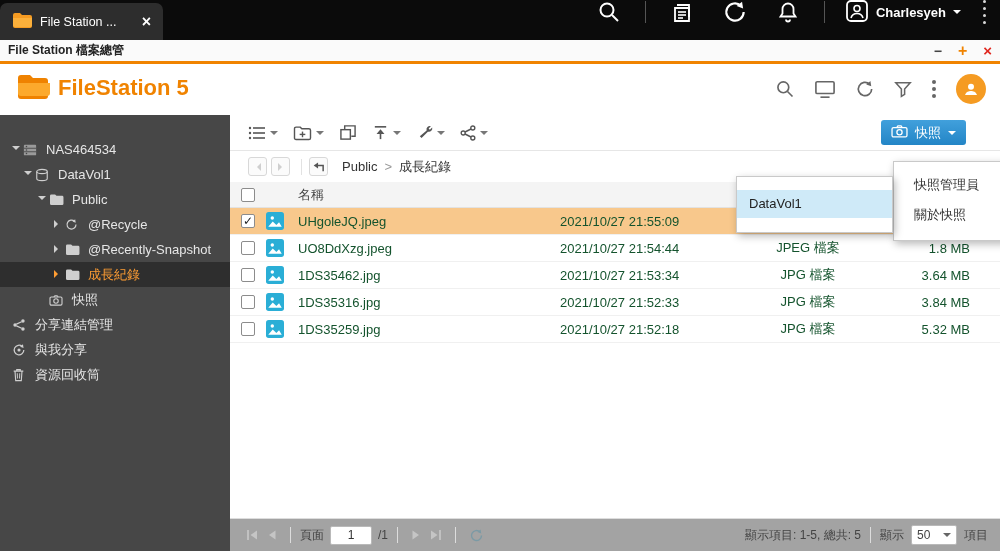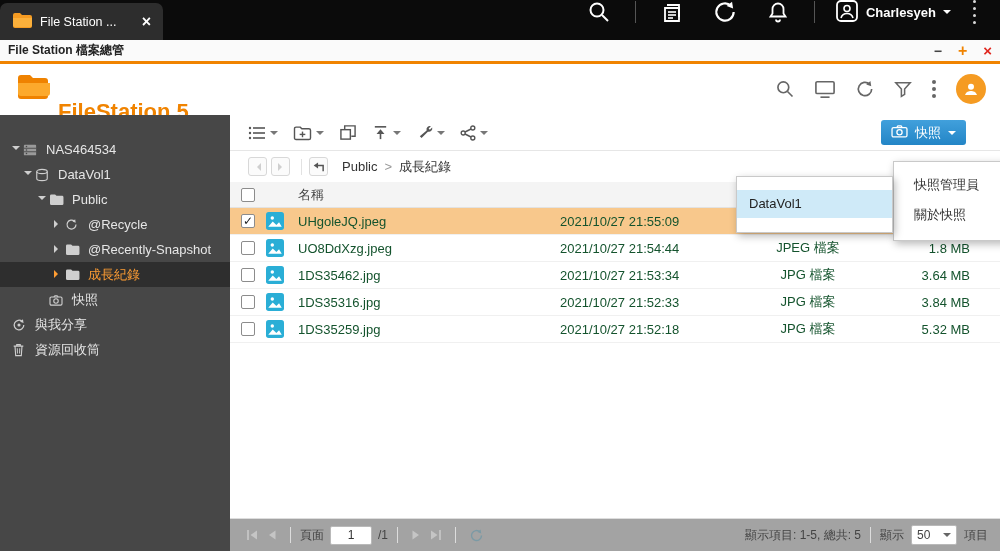--- a/index.html
+++ b/index.html
@@ -7,39 +7,39 @@
   body {
     width:1000px; height:551px; position:relative; overflow:hidden;
     font-family:"Liberation Sans","DejaVu Sans",sans-serif; background:#fff;
   }
   
   .topbar { position:absolute; top:0; left:0; width:1000px; height:40px; background:#0b0b0b; }
   .tab { position:absolute; left:0; top:3px; width:163px; height:37px; background:#2d2d2d;
          border-radius:7px 7px 0 0; display:flex; align-items:center; padding:0 12px; }
   .tab-title { color:#fff; font-size:12.5px; margin-left:8px; flex:1; white-space:nowrap; overflow:hidden; }
   .tab-close { color:#fff; font-size:16px; font-weight:bold; line-height:1; cursor:pointer; }
-  .topbar-right { position:absolute; right:0; top:0; height:24px; display:flex; align-items:center; padding-right:24px; }
+  .topbar-right { position:absolute; right:0; top:0; height:24px; display:flex; align-items:center; padding-right:14px; }
   .tb-ic { margin:0 14px; display:flex; align-items:center; cursor:pointer; }
   .tb-sep { width:1px; height:22px; background:#555; margin:0 10px; }
   .userchip { display:flex; align-items:center; gap:7px; color:#fff; font-size:13px; font-weight:bold; cursor:pointer; margin:0 10px; }
   .caret-w { width:0; height:0; border:4px solid transparent; border-top-color:#fff; margin-top:4px; }
   .grip { display:flex; flex-direction:column; gap:4px; margin-left:12px; cursor:pointer; }
   .grip i { width:3px; height:3px; border-radius:50%; background:#d8d8d8; display:block; }
   
   .winbar { position:absolute; top:40px; left:0; width:1000px; height:24px; background:#fafafa;
             border-bottom:3px solid #f08300; display:flex; align-items:center; padding:0 8px; }
   .winbar-title { font-size:12px; font-weight:bold; color:#222; }
   .winctrls { margin-left:auto; display:flex; align-items:center; gap:16px; font-weight:bold; }
   .wc-min { color:#444; font-size:14px; cursor:pointer; }
   .wc-max { color:#f08300; font-size:16px; cursor:pointer; }
   .wc-close { color:#e0271f; font-size:15px; cursor:pointer; }
   
   .appheader { position:absolute; top:64px; left:0; width:1000px; height:51px; background:#fff; }
   .app-logo { position:absolute; left:16px; top:9px; }
-  .app-title { position:absolute; left:58px; top:11px; font-size:22px; font-weight:bold; color:#f08300;margin-top:24px; }
+  .app-title { position:absolute; left:58px; top:11px; font-size:22px; font-weight:bold; color:#f08300; }
   .header-icons { position:absolute; right:14px; top:10px; display:flex; align-items:center; gap:19px; }
   .hd-ic { cursor:pointer; display:flex; align-items:center; }
   .avatar { width:30px; height:30px; border-radius:50%; background:#f59b22; display:flex; align-items:center; justify-content:center; cursor:pointer; }
   
   .sidebar { position:absolute; top:115px; left:0; width:246px; height:436px; background:#474747; padding-top:22px; }
   .side-item { height:25px; display:flex; align-items:center; color:#e6e6e6; font-size:13px; cursor:pointer; white-space:nowrap; }
   .side-item.selected { background:#2e2e2e; color:#ff9d33; }
   .lv0 { padding-left:12px; } .lv1 { padding-left:24px; } .lv2 { padding-left:38px; } .lv3 { padding-left:54px; }
   .marker { width:11px; display:inline-block; }
   .marker.exp::before { content:""; display:inline-block; width:0; height:0; border:4px solid transparent; border-top-color:#cfcfcf; margin-top:3px; }
@@ -284,20 +284,32 @@
           <rect x="1" y="3.5" width="14" height="9.5" rx="1.5" fill="none" stroke="#cfcfcf" stroke-width="1.3"></rect>
           <circle cx="8" cy="8.2" r="2.6" fill="none" stroke="#cfcfcf" stroke-width="1.3"></circle>
           <path d="M5.5 3.5 6.7 2h2.6l1.2 1.5" fill="none" stroke="#cfcfcf" stroke-width="1.3"></path>
         </svg>
       </span>
     <span>快照</span>
   </div>
   <div class="side-item lv0">
     <span class="side-ic">
         <svg width="14" height="14" viewBox="0 0 16 16">
+          <circle cx="12.5" cy="3.5" r="2" fill="#cfcfcf"></circle>
+          <circle cx="3.5" cy="8" r="2" fill="#cfcfcf"></circle>
+          <circle cx="12.5" cy="12.5" r="2" fill="#cfcfcf"></circle>
+          <line x1="5" y1="7" x2="11" y2="4.2" stroke="#cfcfcf" stroke-width="1.3"></line>
+          <line x1="5" y1="9" x2="11" y2="11.8" stroke="#cfcfcf" stroke-width="1.3"></line>
+        </svg>
+      </span>
+    <span>分享連結管理</span>
+  </div>
+  <div class="side-item lv0">
+    <span class="side-ic">
+        <svg width="14" height="14" viewBox="0 0 16 16">
           <path d="M13.5 8a5.5 5.5 0 1 1-1.8-4" fill="none" stroke="#cfcfcf" stroke-width="1.4"></path>
           <polygon points="12.5,1.5 13.2,5.8 9.2,4.2" fill="#cfcfcf"></polygon>
           <circle cx="8" cy="8" r="1.8" fill="#cfcfcf"></circle>
         </svg>
       </span>
     <span>與我分享</span>
   </div>
   <div class="side-item lv0">
     <span class="side-ic">
         <svg width="13" height="14" viewBox="0 0 14 16">

